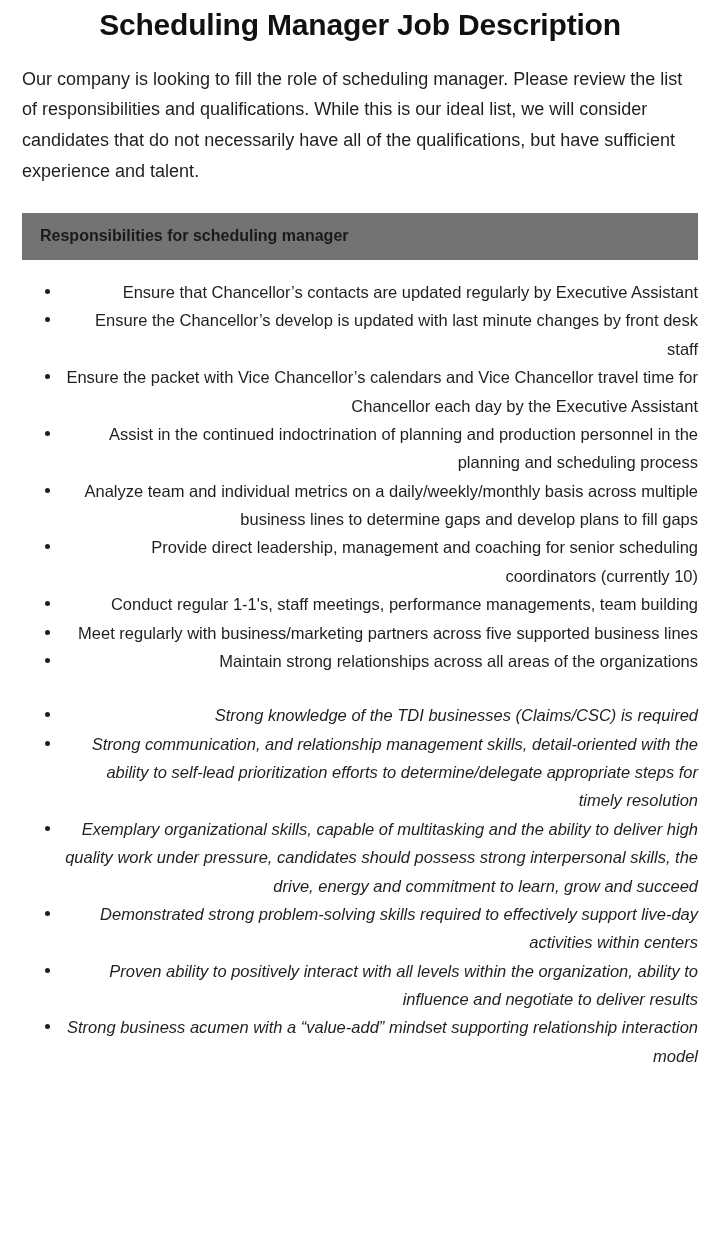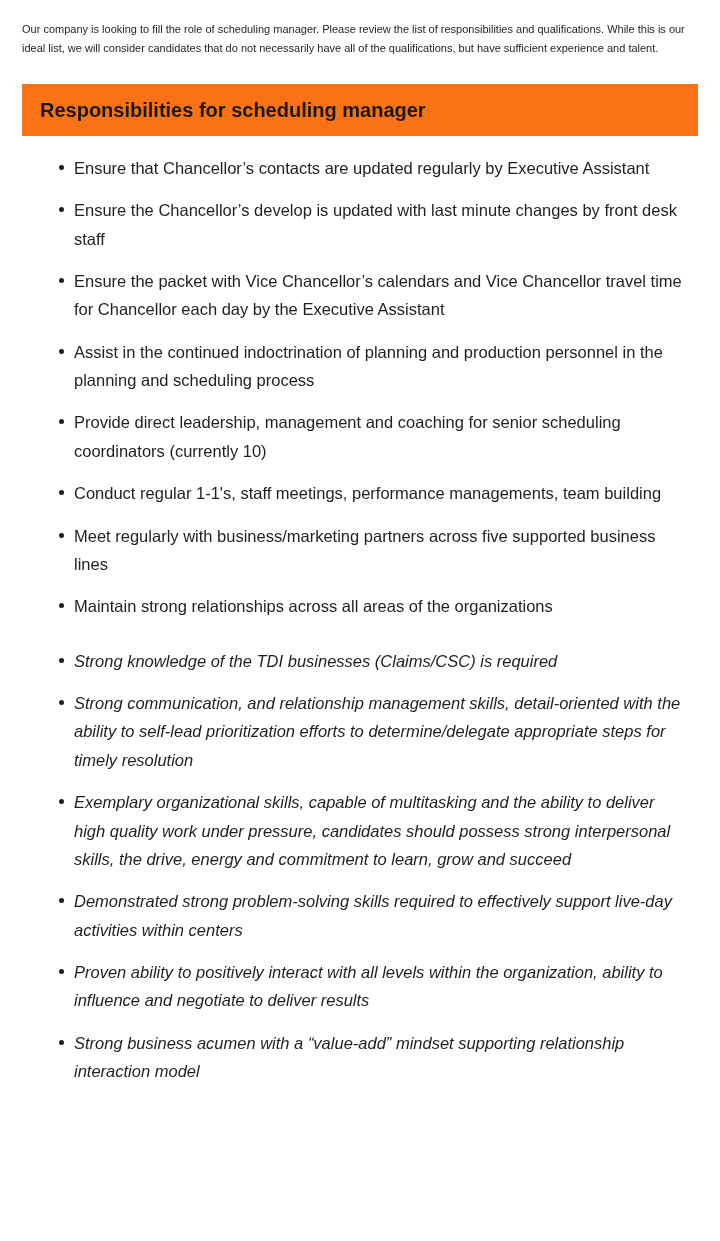--- a/index.html
+++ b/index.html
@@ -23,51 +23,52 @@
     font-size: 30px;
     font-weight: 700;
     line-height: 1.25;
     text-align: center;
     letter-spacing: -0.2px;
     margin: 6px 0 0 0;
     padding: 0 4px;
     color: #111111;
   }
   .intro {
-    font-size: 11px;
+    font-size: 18px;
     line-height: 1.72;
     margin: 20px 0 0 0;
     color: #1f1f1f;
     text-align: left;
   }
   .section {
     margin-top: 26px;
   }
   .section-header {
-    background: #f97316;
-    font-size: 20px;
+    background: #737373;
+    font-size: 16px;
     font-weight: 700;
     color: #1a1a1a;
     padding: 13px 0 13px 18px;
     line-height: 1.3;
     box-sizing: border-box;
     width: 676px;
   }
   .bullet-list {
     list-style: none;
     margin: 0;
     padding: 0;
   }
   .bullet-list li {
     position: relative;
     font-size: 16.5px;
     line-height: 1.72;
     color: #1f1f1f;
     padding-left: 38px;
-    margin: 14px;
+    margin: 0;
+    text-align: right;
   }
   .bullet-list li::before {
     content: "";
     position: absolute;
     left: 23px;
     top: 11px;
     width: 5px;
     height: 5px;
     border-radius: 50%;
     background: #1f1f1f;
@@ -78,31 +79,33 @@
   .section + .section .list-wrap {
     margin-top: 18px;
     font-style: italic;
   }
 </style>
 </head>
 <body>
 
 <div class="page">
 
+  <h1 class="doc-title">Scheduling Manager Job Description</h1>
 
   <p class="intro">Our company is looking to fill the role of scheduling manager. Please review the list of responsibilities and qualifications. While this is our ideal list, we will consider candidates that do not necessarily have all of the qualifications, but have sufficient experience and talent.</p>
 
   <div class="section">
     <div class="section-header">Responsibilities for scheduling manager</div>
     <div class="list-wrap">
       <ul class="bullet-list">
         <li>Ensure that Chancellor’s contacts are updated regularly by Executive Assistant</li>
         <li>Ensure the Chancellor’s develop is updated with last minute changes by front desk staff</li>
         <li>Ensure the packet with Vice Chancellor’s calendars and Vice Chancellor travel time for Chancellor each day by the Executive Assistant</li>
         <li>Assist in the continued indoctrination of planning and production personnel in the planning and scheduling process</li>
+        <li>Analyze team and individual metrics on a daily/weekly/monthly basis across multiple business lines to determine gaps and develop plans to fill gaps</li>
         <li>Provide direct leadership, management and coaching for senior scheduling coordinators (currently 10)</li>
         <li>Conduct regular 1-1's, staff meetings, performance managements, team building</li>
         <li>Meet regularly with business/marketing partners across five supported business lines</li>
         <li>Maintain strong relationships across all areas of the organizations</li>
       </ul>
     </div>
   </div>
 
   <div class="section">
     <div class="list-wrap">

